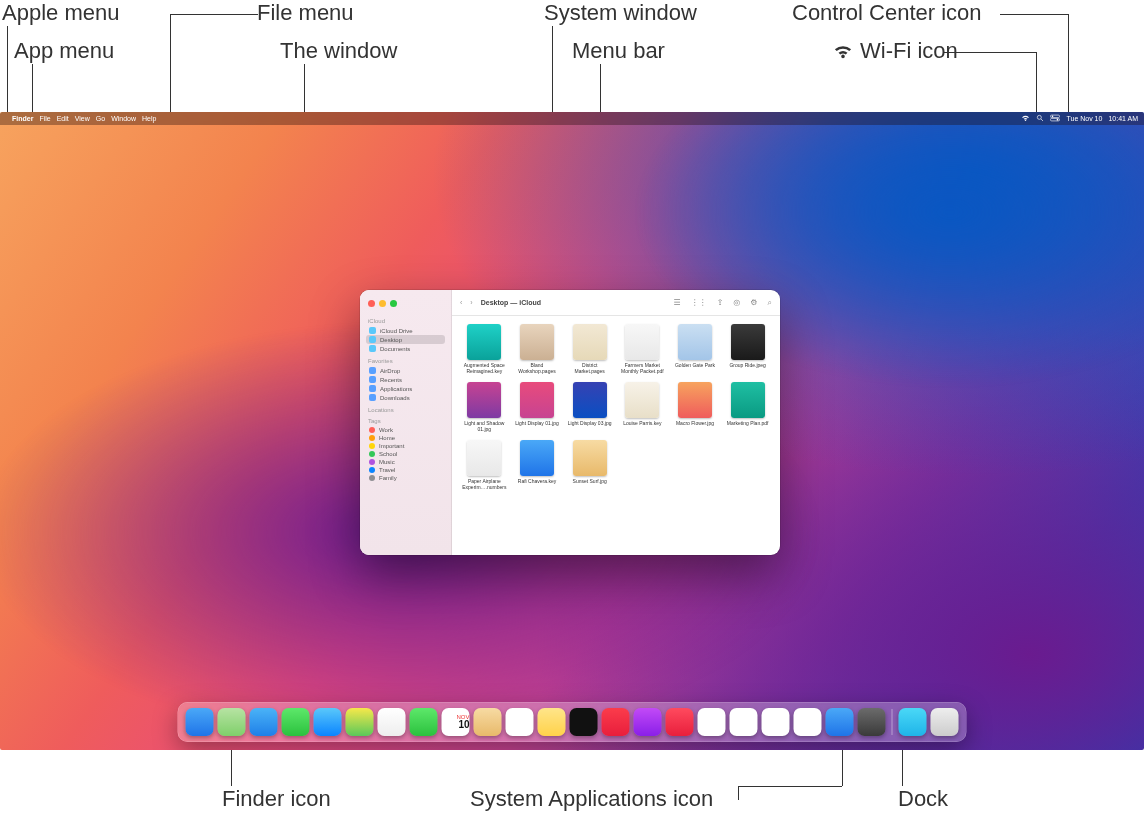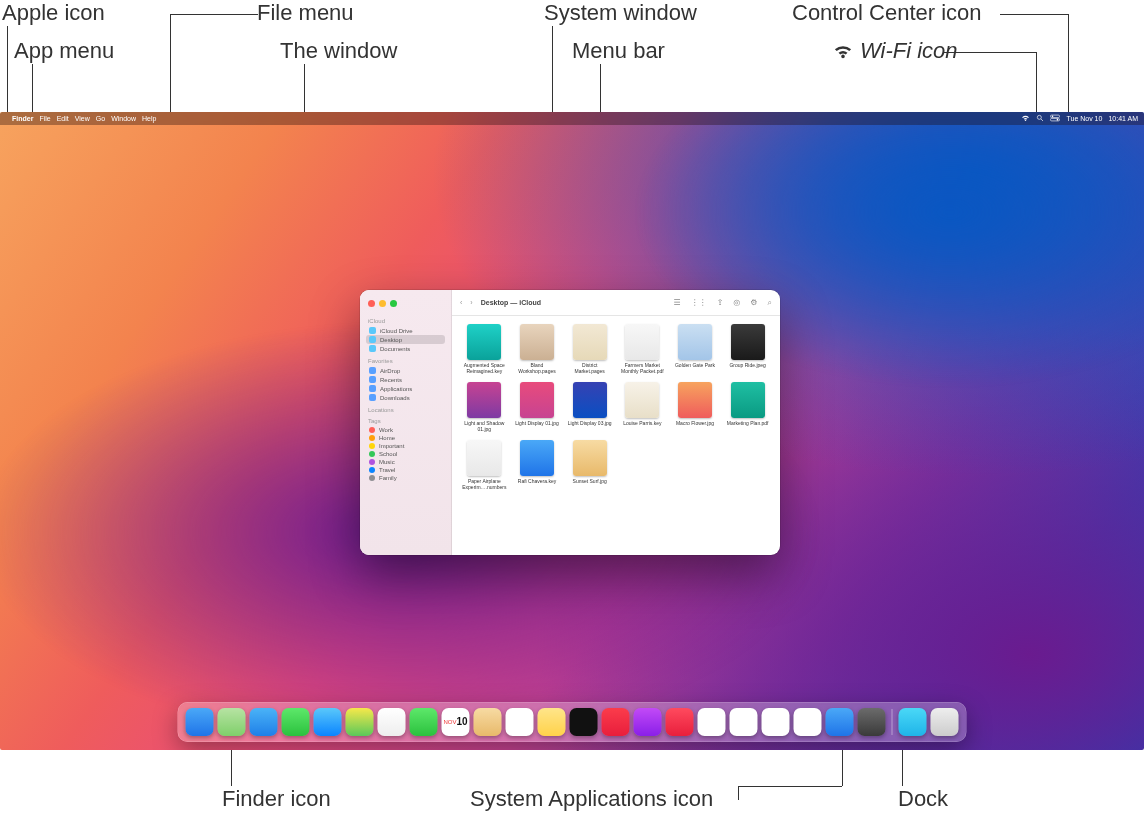--- a/index.html
+++ b/index.html
@@ -171,27 +171,27 @@
   .g-podcasts{background:linear-gradient(#c24af7,#8a1fe8);}
   .g-news{background:linear-gradient(#ff4a5e,#e81f3c);}
   .g-stocks{background:#fff;}
   .g-numbers{background:#fff;}
   .g-keynote{background:#fff;}
   .g-pages{background:#fff;}
   .g-appstore{background:linear-gradient(#4aa8f7,#1f74e8);}
   .g-sysprefs{background:linear-gradient(#6b6b6b,#3a3a3a);}
   .g-downloads{background:linear-gradient(#4ad8f7,#1fb4e8);}
   .g-trash{background:linear-gradient(#eee,#ccc);}
-  .dock .cal-label{font-size:6px;color:#e33;display:flex;flex-direction:row;align-items:center;justify-content:center;height:100%;}
+  .dock .cal-label{font-size:6px;color:#e33;display:flex;flex-direction:column;align-items:flex-end;justify-content:center;height:100%;}
   .dock .cal-label span:nth-child(2){color:#111;font-size:10px;font-weight:600;line-height:1;}
 </style>
 </head>
 <body>
 
-<div class="callout" style="left:2px;top:0;">Apple icon</div>
+<div class="callout" style="left:2px;top:0;">Apple menu</div>
 <div class="leader" style="left:7px;top:26px;width:1px;height:86px;"></div>
 
 <div class="callout" style="left:14px;top:38px;">App menu</div>
 <div class="leader" style="left:32px;top:64px;width:1px;height:48px;"></div>
 
 <div class="callout" style="left:257px;top:0;">File menu</div>
 <div class="leader" style="left:170px;top:14px;width:88px;height:1px;"></div>
 <div class="leader" style="left:170px;top:14px;width:1px;height:98px;"></div>
 
 <div class="callout" style="left:280px;top:38px;">The window</div>
@@ -200,21 +200,21 @@
 <div class="callout" style="left:544px;top:0;">System window</div>
 <div class="leader" style="left:552px;top:26px;width:1px;height:266px;"></div>
 
 <div class="callout" style="left:572px;top:38px;">Menu bar</div>
 <div class="leader" style="left:600px;top:64px;width:1px;height:48px;"></div>
 
 <div class="callout" style="left:792px;top:0;">Control Center icon</div>
 <div class="leader" style="left:1000px;top:14px;width:68px;height:1px;"></div>
 <div class="leader" style="left:1068px;top:14px;width:1px;height:98px;"></div>
 
-<div class="callout" style="left:832px;top:38px;font-style:italic;"><span style="margin-right: 6px;"><svg width="22" height="18" viewBox="0 0 24 20" style="vertical-align:-2px">
+<div class="callout" style="left:832px;top:38px;"><span style="margin-right: 6px;"><svg width="22" height="18" viewBox="0 0 24 20" style="vertical-align:-2px">
         <path fill="#333" d="M12 18a2 2 0 100-4 2 2 0 000 4zm-5-6a8 8 0 0110 0l-2 2a5 5 0 00-6 0zm-4-4a14 14 0 0118 0l-2 2a11 11 0 00-14 0z"></path>
       </svg></span>Wi-Fi icon</div>
 <span style="position:absolute;left:832px;top:38px;font-size:22px;">&nbsp;</span>
 <div class="leader" style="left:944px;top:52px;width:92px;height:1px;"></div>
 <div class="leader" style="left:1036px;top:52px;width:1px;height:60px;"></div>
 
 <div class="callout" style="left:222px;top:786px;">Finder icon</div>
 <div class="leader" style="left:231px;top:750px;width:1px;height:36px;"></div>
 
 <div class="callout" style="left:470px;top:786px;">System Applications icon</div>

